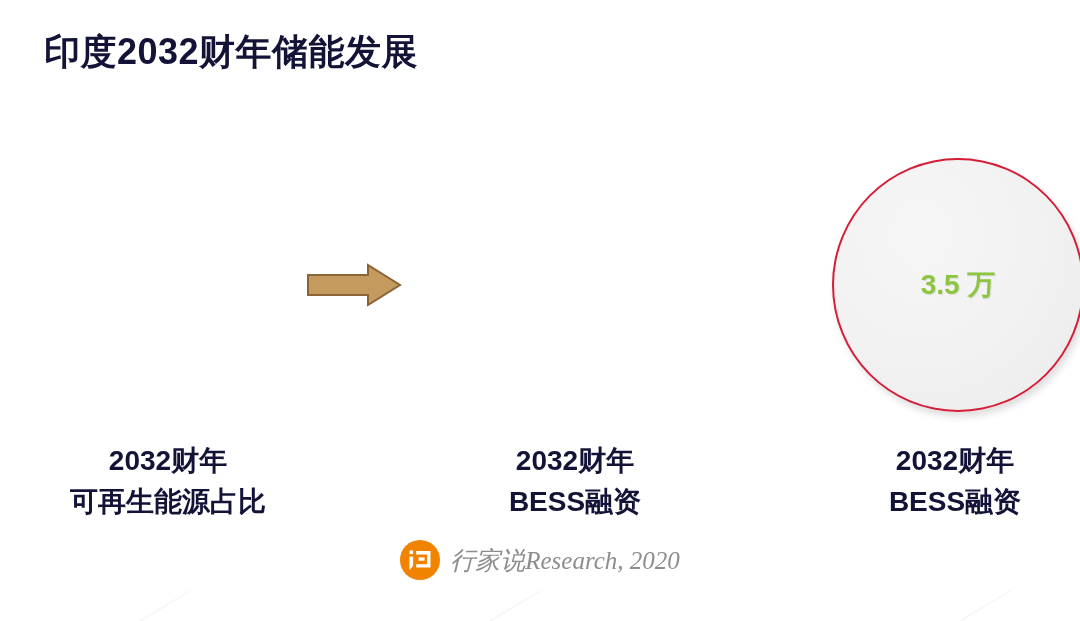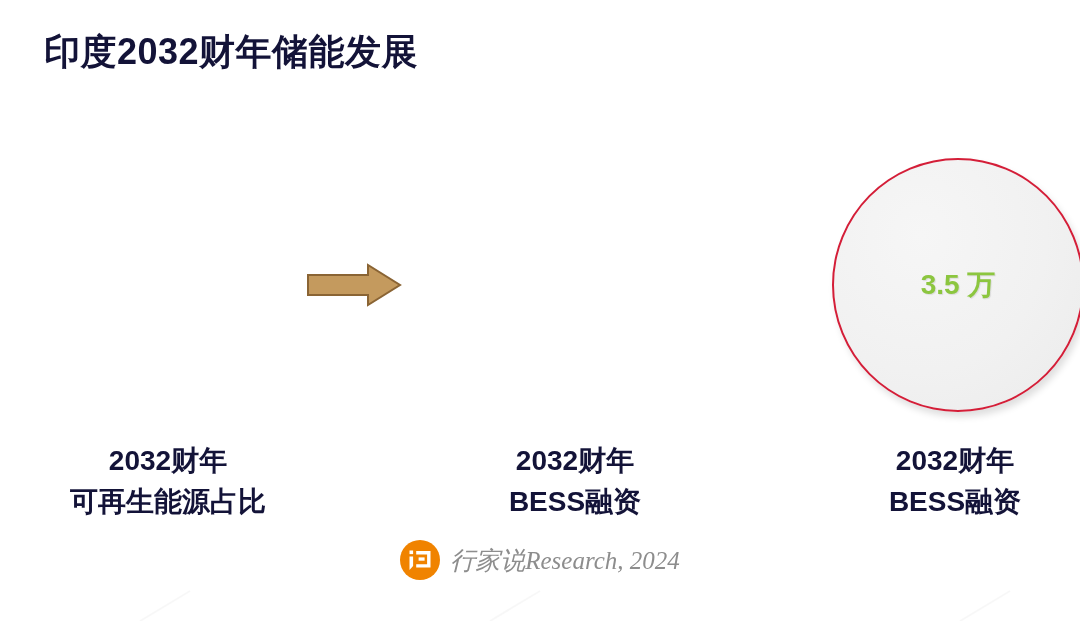--- a/index.html
+++ b/index.html
@@ -168,16 +168,16 @@
   </div>
 
   <div id="footer">
     <svg id="footer-logo" viewBox="0 0 40 40">
       <circle cx="20" cy="20" r="20" fill="#f08300"></circle>
       <rect x="9.5" y="10.5" width="3.6" height="3.6" fill="#ffffff"></rect>
       <path d="M9.5 16.5 h3.6 v9.5 l-3.6 4.0 z" fill="#ffffff"></path>
       <path d="M16.2 11.0 h14.3 v16.6 h-14.3 v-3.4 h10.9 v-9.8 h-10.9 z" fill="#ffffff"></path>
       <rect x="18.6" y="17.4" width="6.0" height="3.3" fill="#ffffff"></rect>
     </svg>
-    <div id="footer-text">行家说Research, 2024</div>
+    <div id="footer-text">行家说Research, 2020</div>
   </div>
 
 </div>
 
 </body></html>

